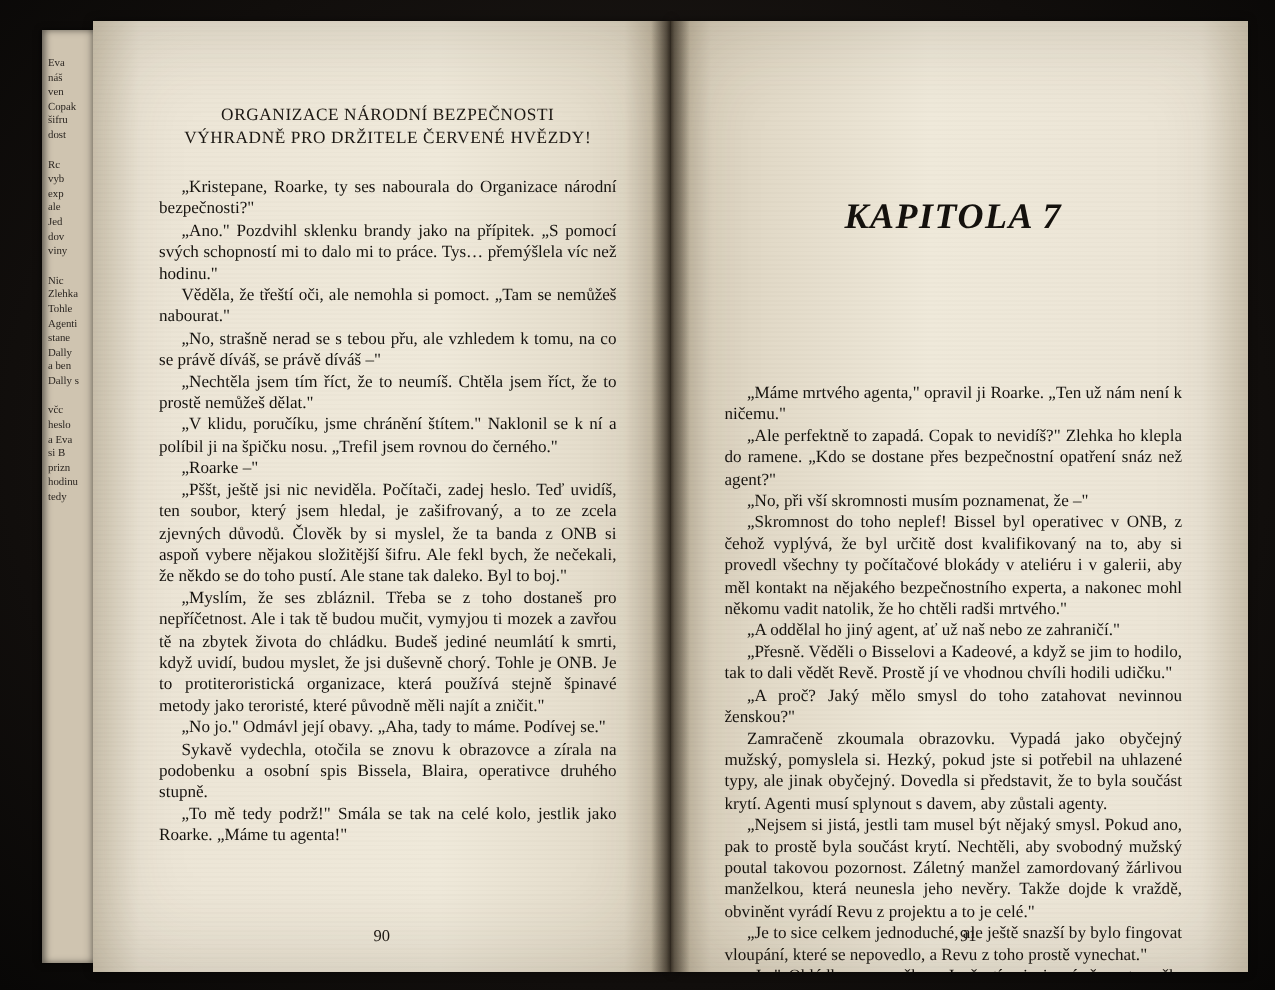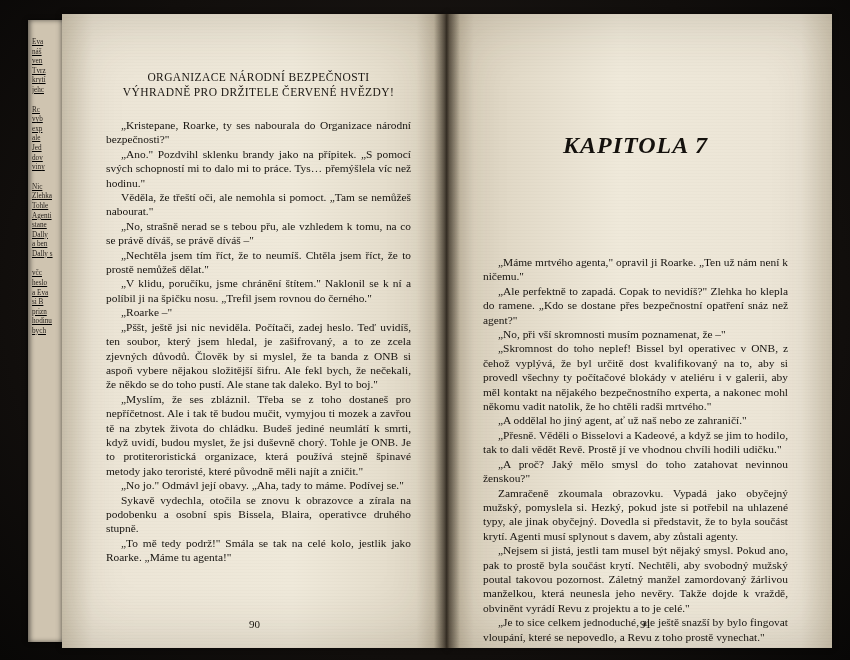--- a/index.html
+++ b/index.html
@@ -34,21 +34,20 @@
     position: absolute;
     left: 28px;
     top: 20px;
     width: 34px;
     height: 622px;
     background: #cfc4b0;
     box-shadow: 2px 0 5px rgba(0,0,0,0.55) inset, -1px 0 4px rgba(0,0,0,0.6);
     overflow: hidden;
     padding: 18px 3px 0 4px;
     box-sizing: border-box;
-    text-decoration: underline;
   }
   .edge-strip .frag {
     font-family: "Liberation Serif", serif;
     font-size: 7.2px;
     line-height: 9.6px;
     color: #2a2520;
     white-space: nowrap;
     overflow: hidden;
   }
   .edge-strip .gap { height: 10px; }
@@ -166,23 +165,23 @@
 </head>
 <body>
 
 <div id="scan">
   <div class="bed"></div>
 
   <div class="edge-strip">
     <div class="frag">Eva</div>
     <div class="frag">náš</div>
     <div class="frag">ven</div>
-    <div class="frag">Tvrz</div>
-    <div class="frag">krytí</div>
-    <div class="frag">jehc</div>
+    <div class="frag">Copak</div>
+    <div class="frag">šifru</div>
+    <div class="frag">dost</div>
     <div class="gap"></div>
     <div class="frag">Rc</div>
     <div class="frag">vyb</div>
     <div class="frag">exp</div>
     <div class="frag">ale</div>
     <div class="frag">Jed</div>
     <div class="frag">dov</div>
     <div class="frag">viny</div>
     <div class="gap"></div>
     <div class="frag">Nic</div>
@@ -193,21 +192,21 @@
     <div class="frag">Dally</div>
     <div class="frag">a ben</div>
     <div class="frag">Dally s</div>
     <div class="gap"></div>
     <div class="frag">včc</div>
     <div class="frag">heslo</div>
     <div class="frag">a Eva</div>
     <div class="frag">si B</div>
     <div class="frag">prizn</div>
     <div class="frag">hodinu</div>
-    <div class="frag">bych</div>
+    <div class="frag">tedy</div>
   </div>
 
   <div class="book">
 
     <div class="page left">
       <div class="head">
         <span class="l1">ORGANIZACE NÁRODNÍ BEZPEČNOSTI</span>
         <span class="l2">VÝHRADNĚ PRO DRŽITELE ČERVENÉ HVĚZDY!</span>
       </div>
       <div class="body-text">

